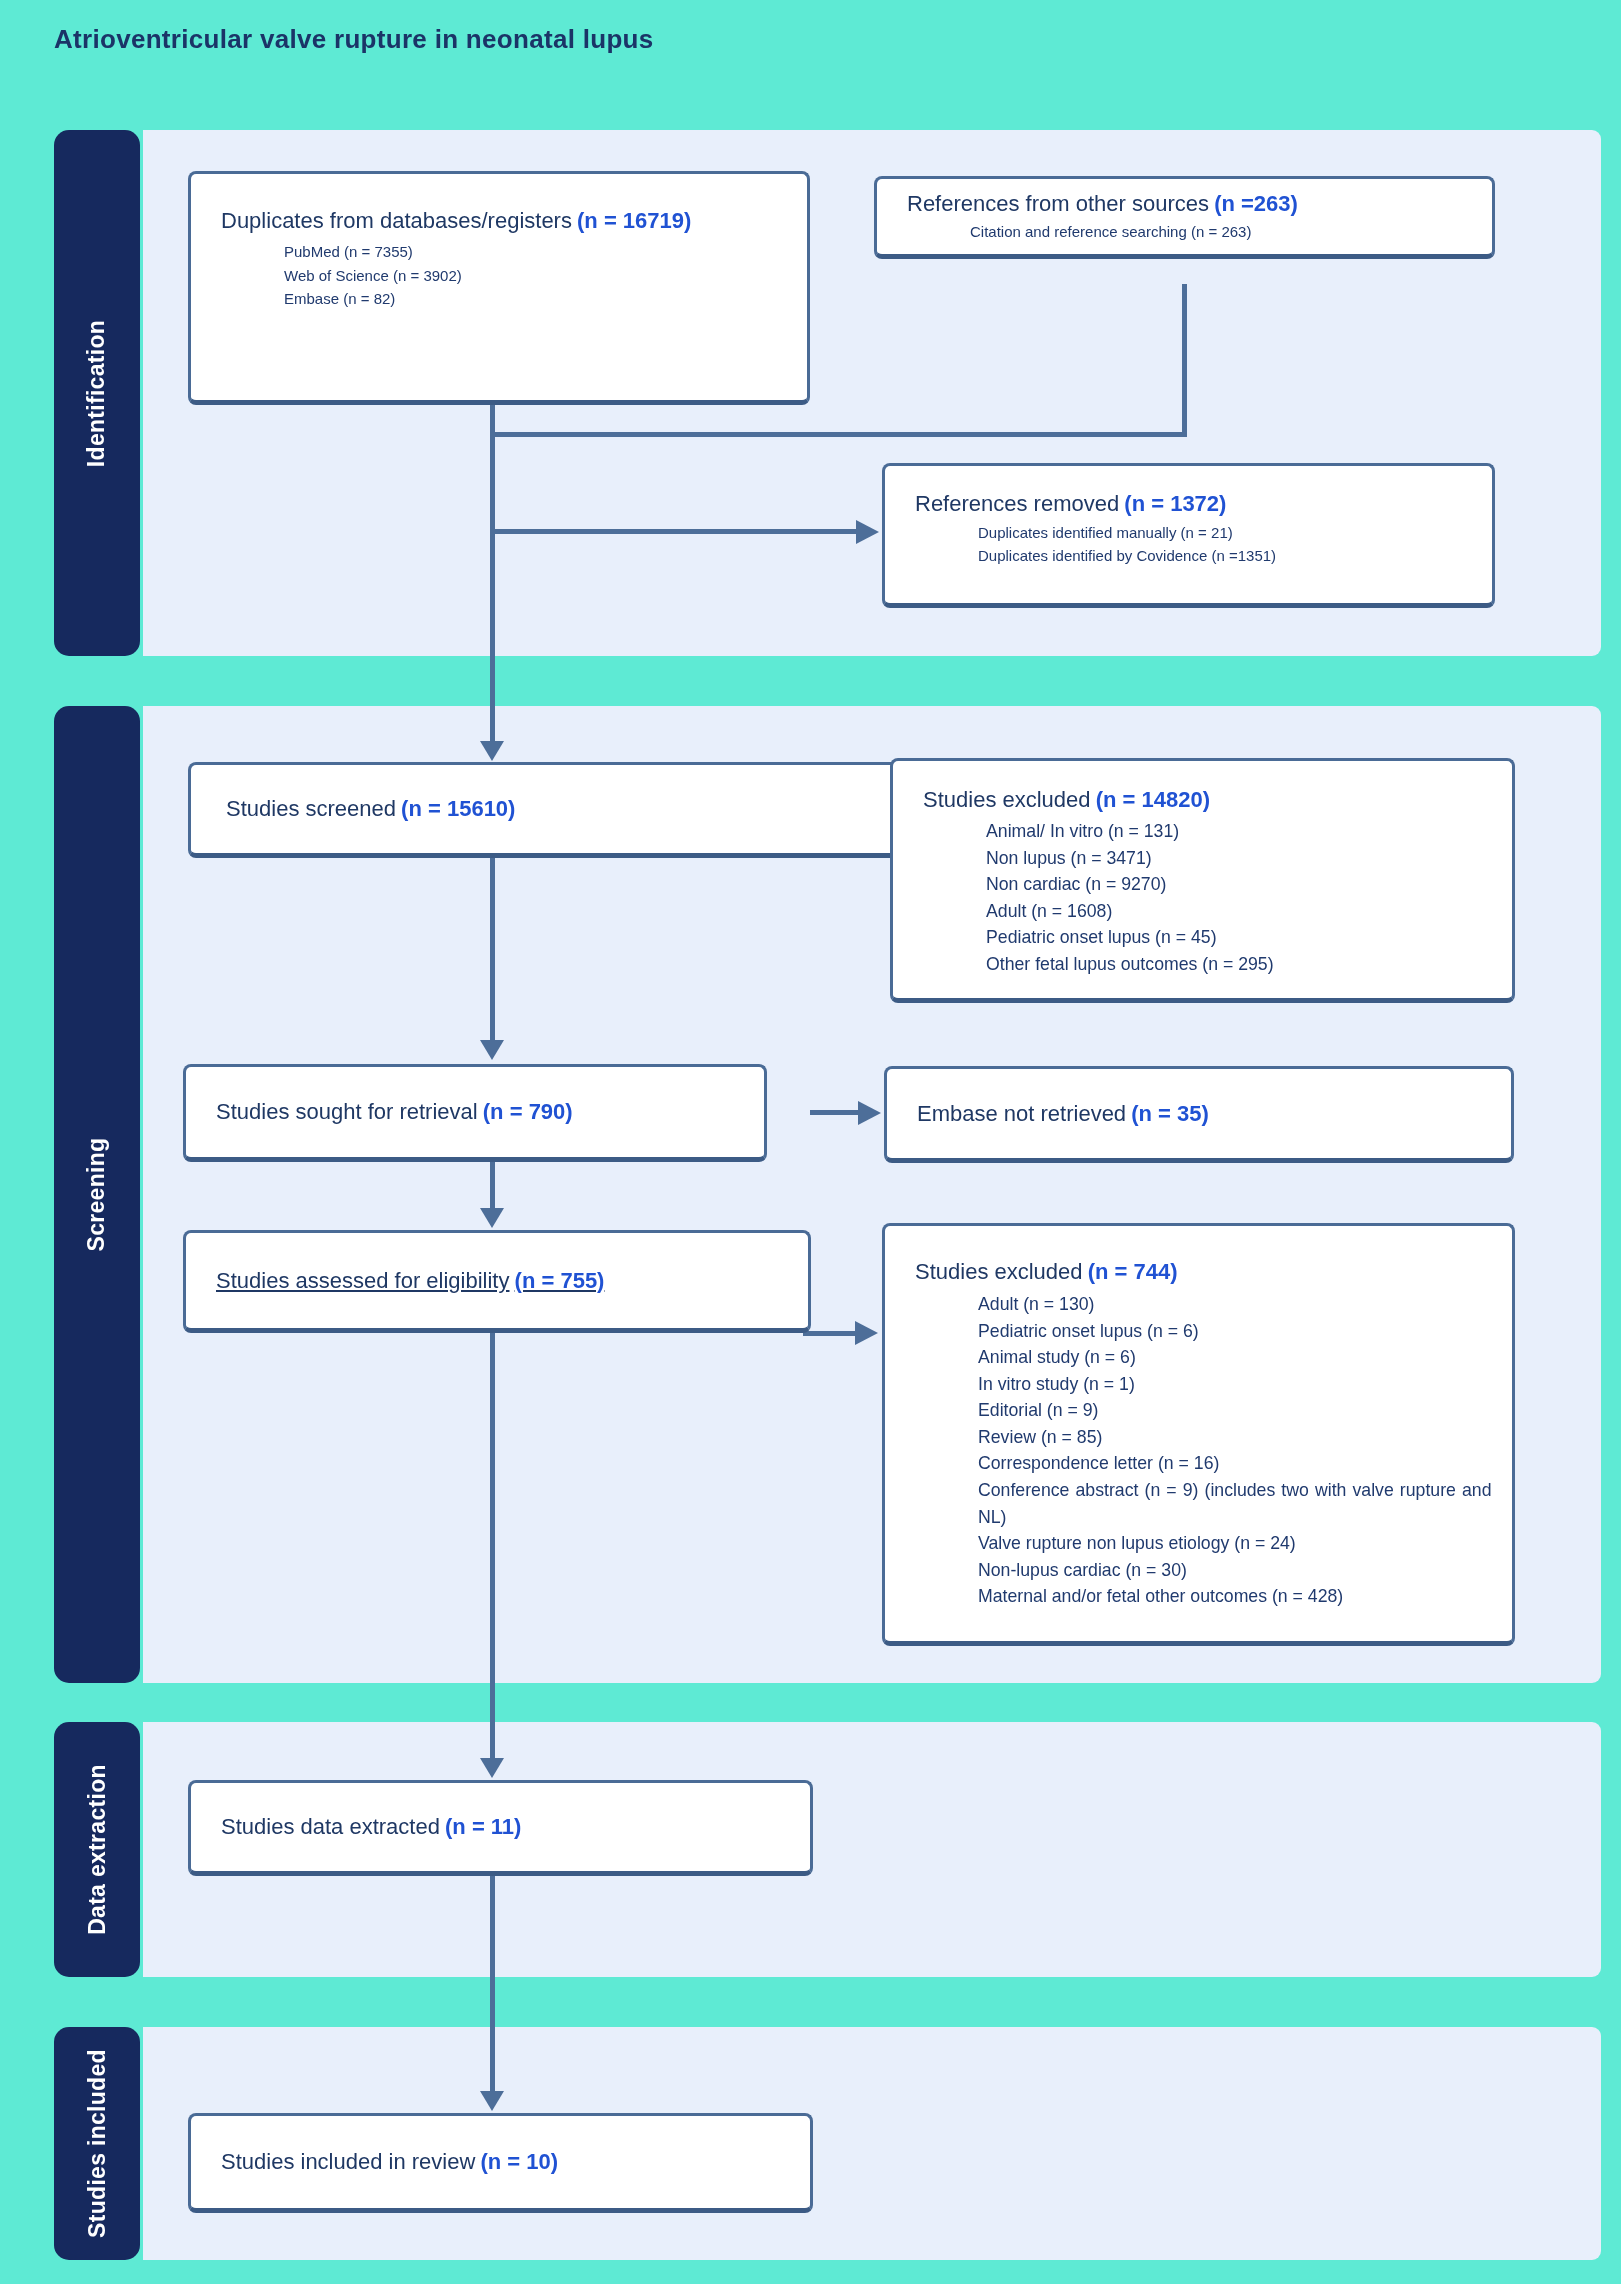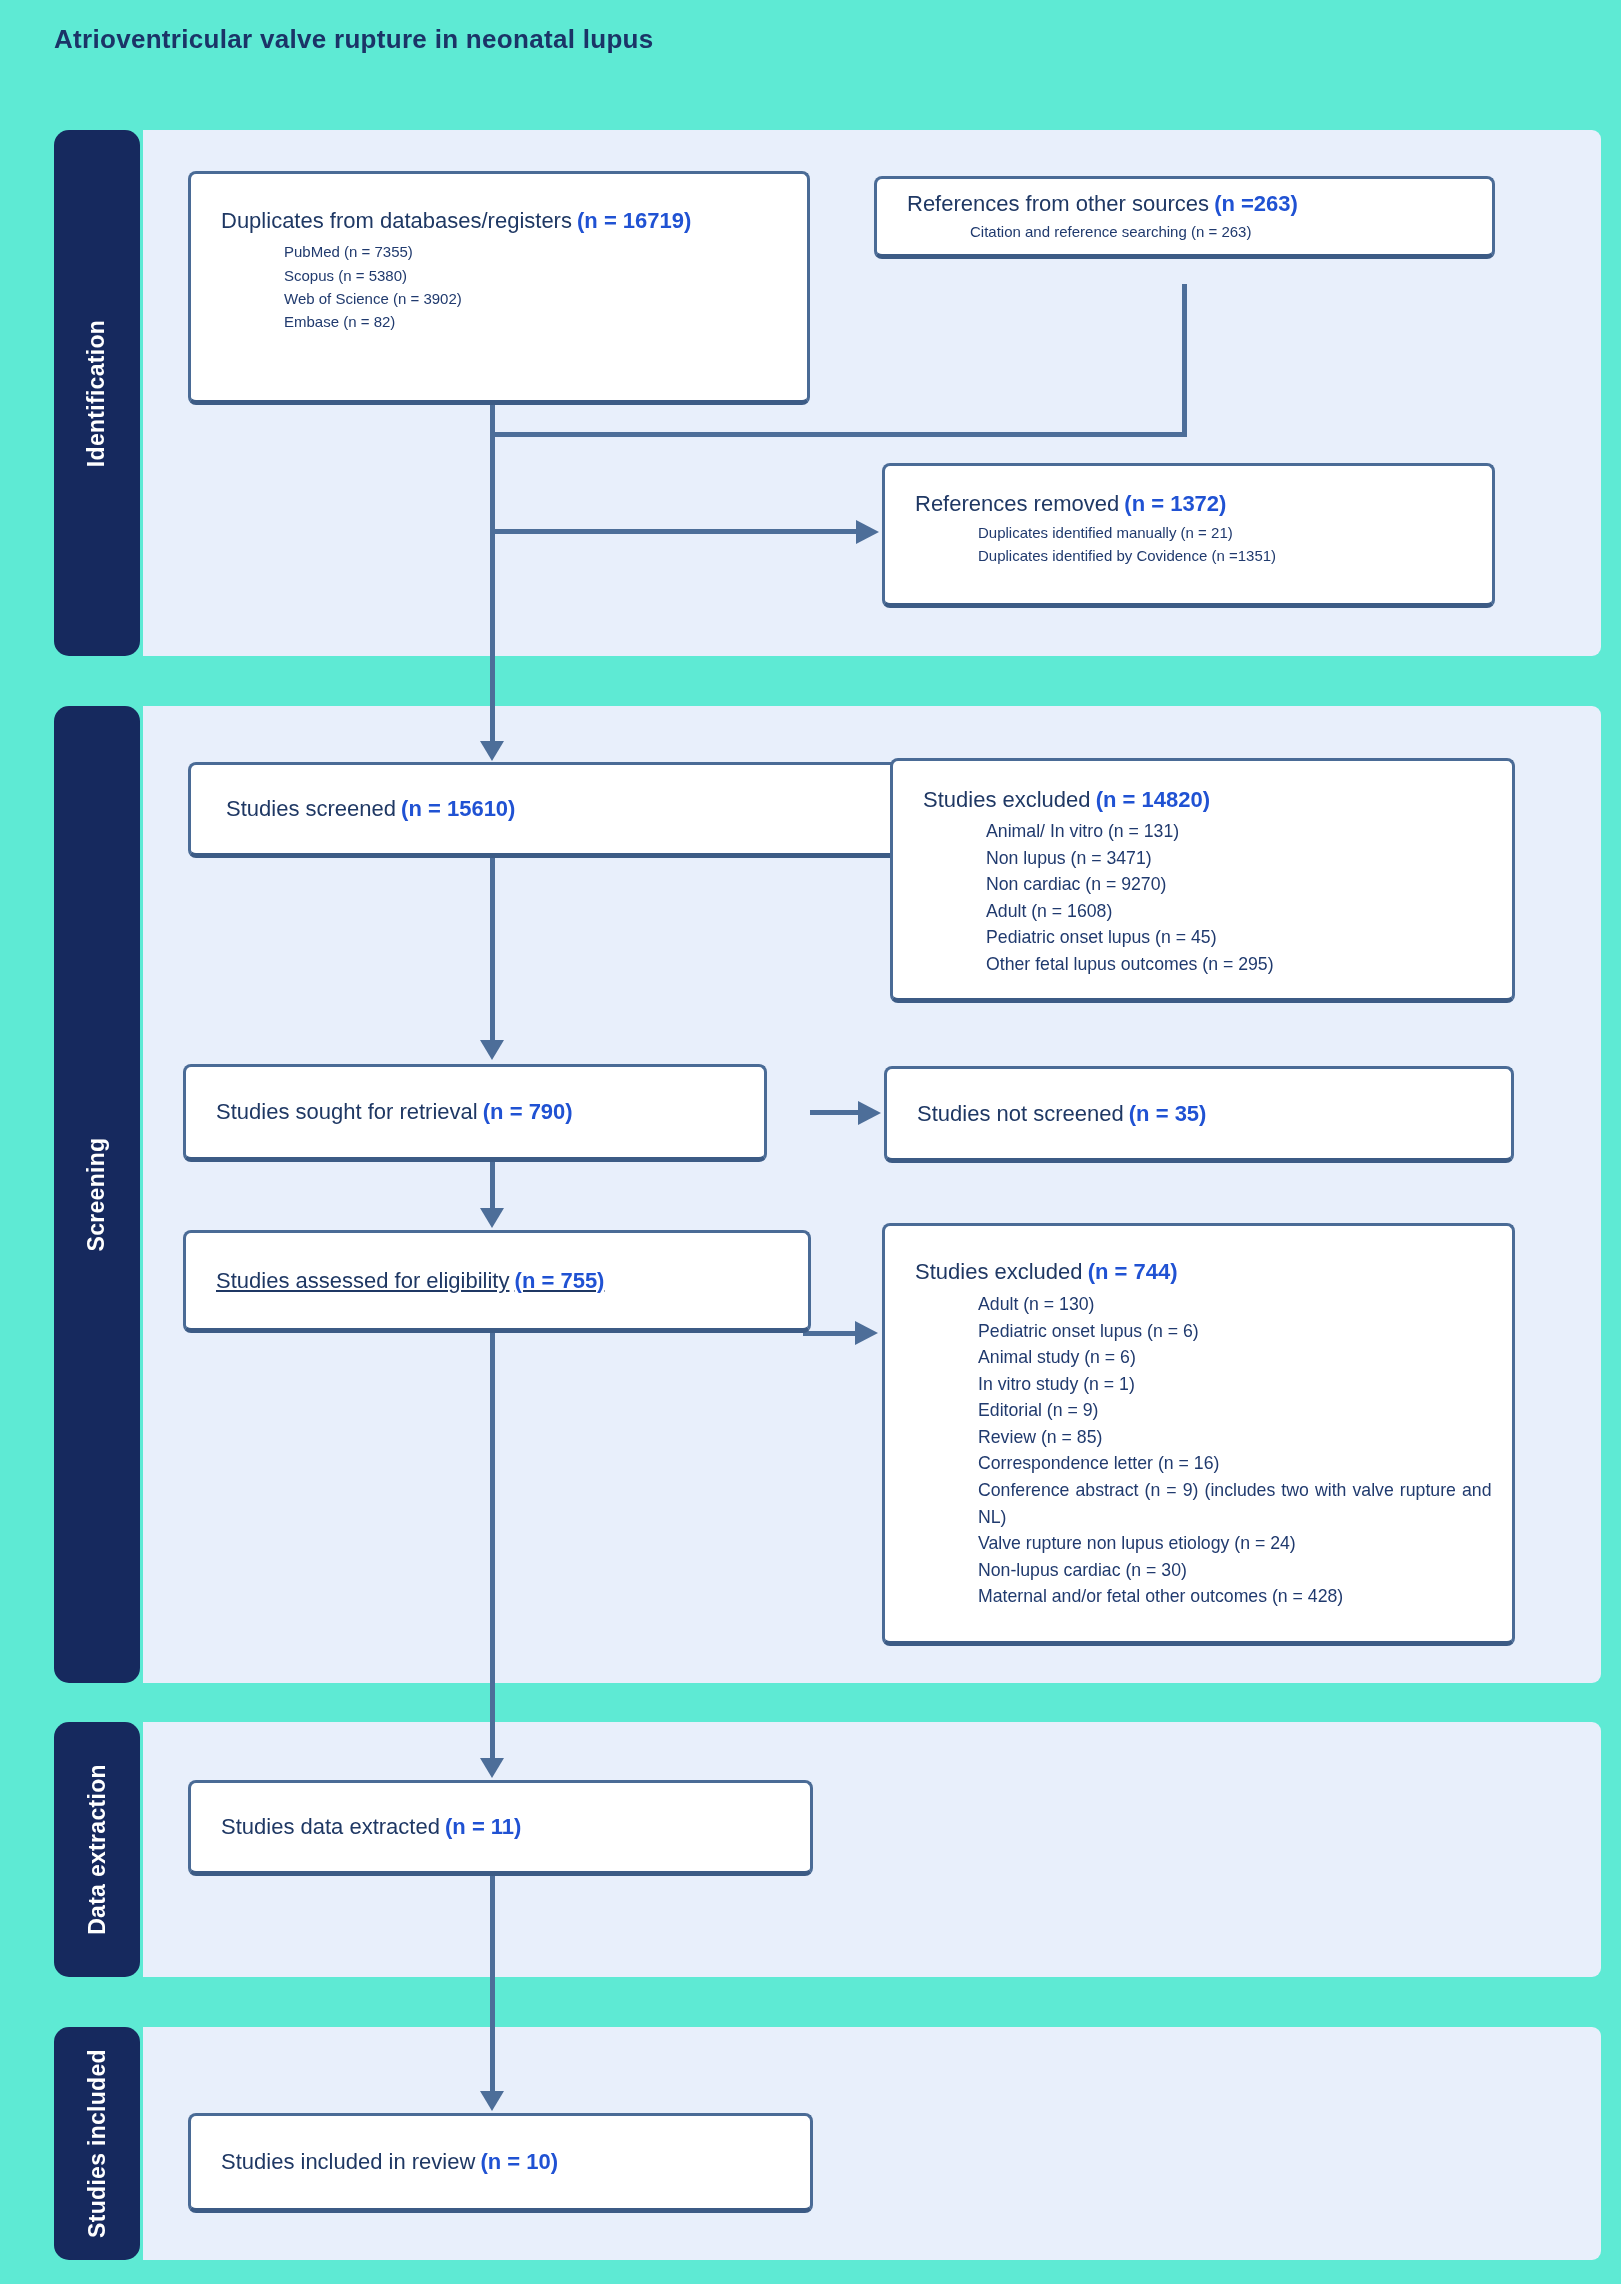--- a/index.html
+++ b/index.html
@@ -110,21 +110,20 @@
   <div class="ah-down" style="left:480px;top:1758px;"></div>
   <div class="line v" style="left:490px;top:1876px;height:217px;"></div>
   <div class="ah-down" style="left:480px;top:2091px;"></div>
 
   <div class="box" style="left:188px;top:171px;width:622px;height:234px;padding-top:33px;">
     <div class="box-title">
       <span>Duplicates from databases/registers</span><span class="n">(n = 16719)</span>
     </div>
     <ul class="items">
       <li>PubMed (n = 7355)</li>
-      <li>Scopus (n = 5380)</li>
       <li>Web of Science (n = 3902)</li>
       <li>Embase (n = 82)</li>
     </ul>
   </div>
 
   <div class="box vcenter" style="left:874px;top:176px;width:621px;height:83px;">
     <div class="box-title">
       <span>References from other sources</span><span class="n">(n =263)</span>
     </div>
     <ul class="items" style="margin-top:2.3px;">
@@ -163,21 +162,21 @@
   </div>
 
   <div class="box vcenter" style="left:183px;top:1064px;width:584px;height:98px;">
     <div class="box-title">
       <span>Studies sought for retrieval</span><span class="n">(n = 790)</span>
     </div>
   </div>
 
   <div class="box vcenter" style="left:884px;top:1066px;width:630px;height:97px;">
     <div class="box-title">
-      <span>Studies not screened</span><span class="n">(n = 35)</span>
+      <span>Embase not retrieved</span><span class="n">(n = 35)</span>
     </div>
   </div>
 
   <div class="box vcenter" style="left:183px;top:1230px;width:628px;height:103px;text-decoration:underline;">
     <div class="box-title">
       <span>Studies assessed for eligibility</span><span class="n">(n = 755)</span>
     </div>
   </div>
 
   <div class="box" style="left:882px;top:1223px;width:633px;height:423px;padding-top:32px;">

